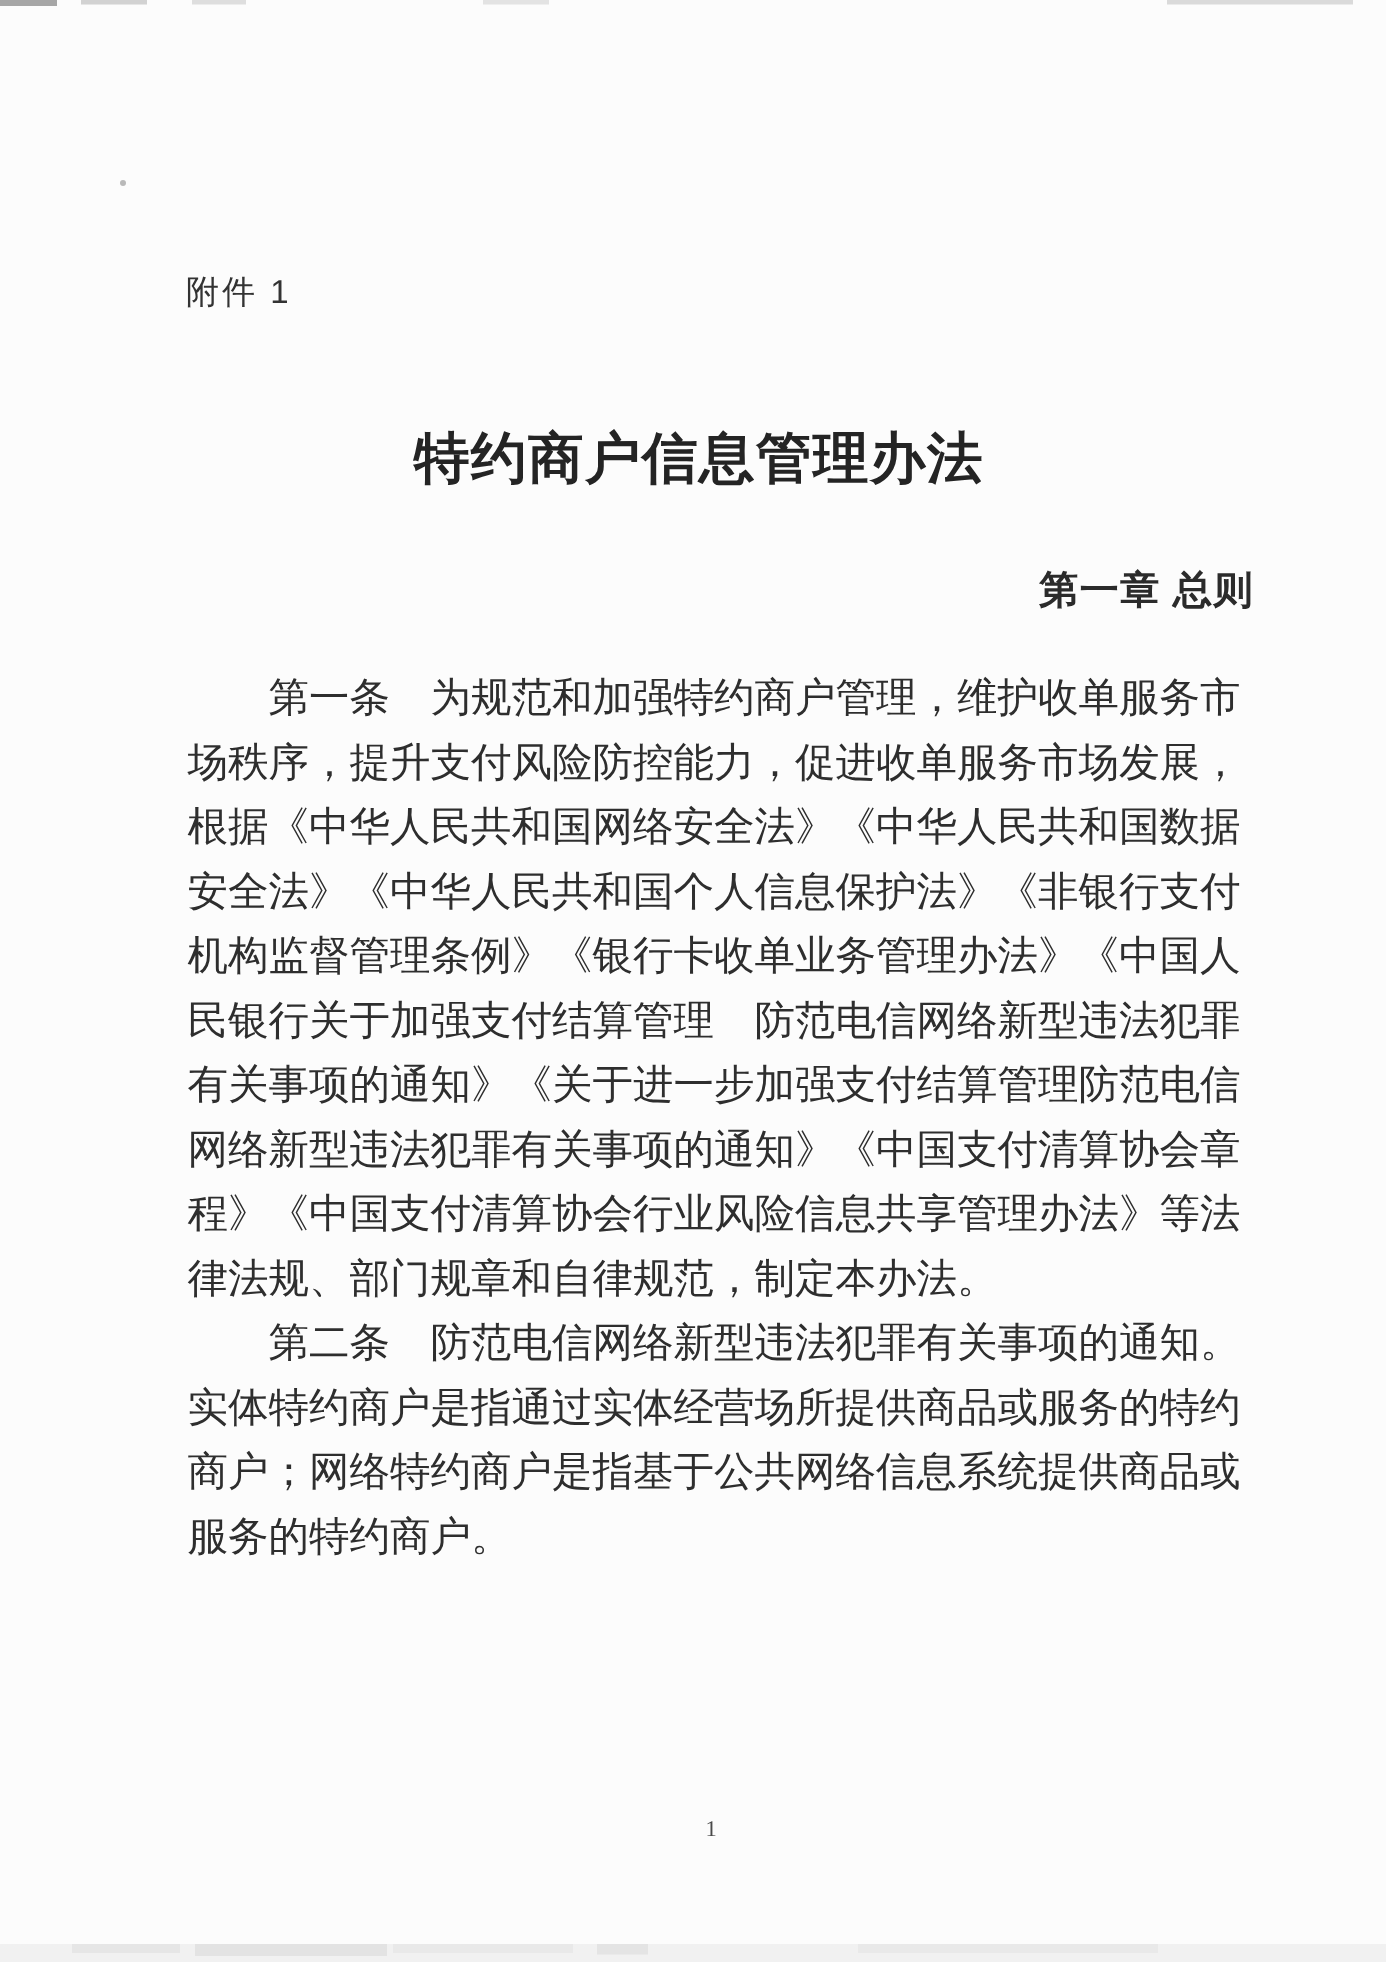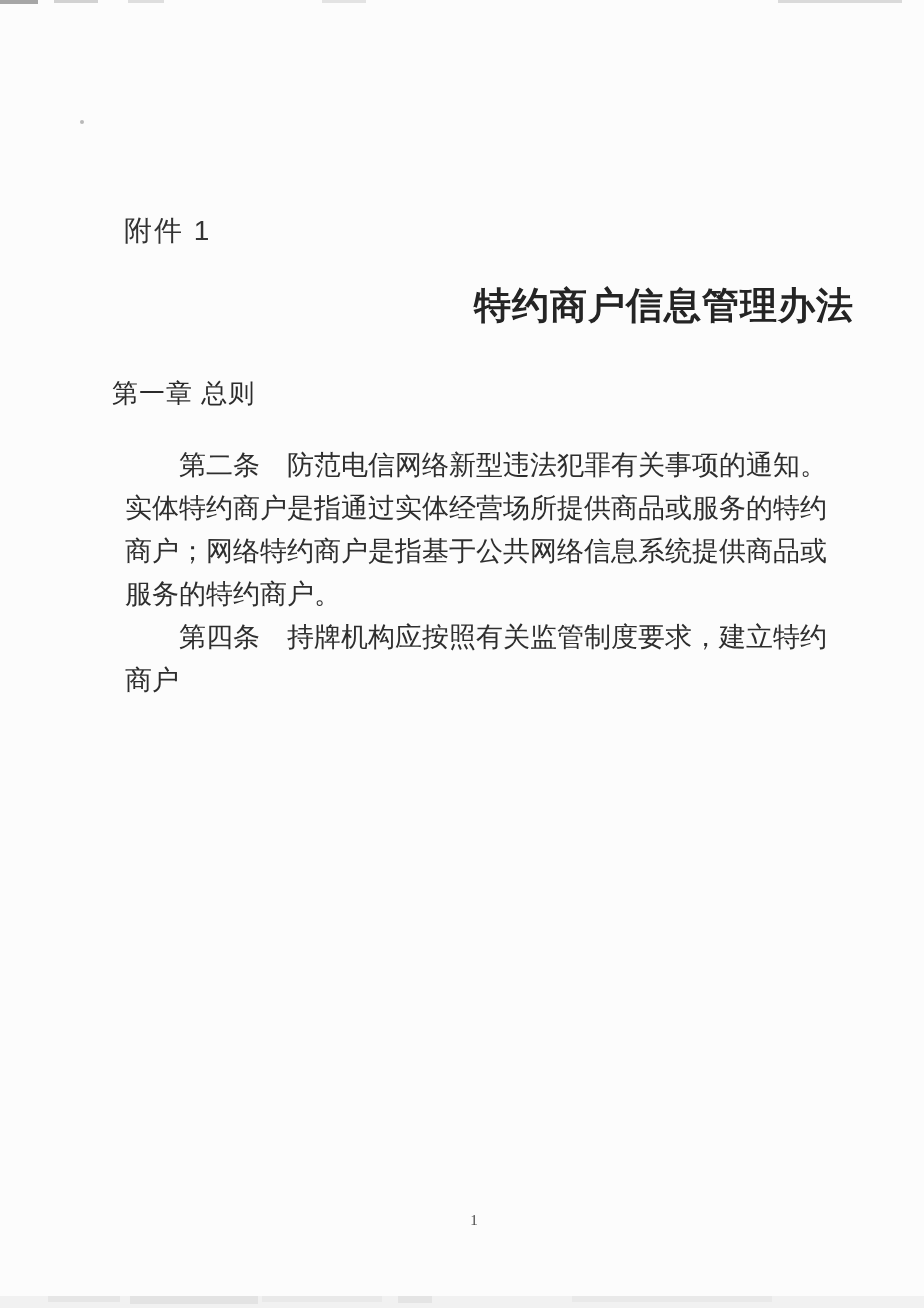--- a/index.html
+++ b/index.html
@@ -26,37 +26,36 @@
   .a-bottom-band{left:0;top:1296px;width:924px;height:12px;background:#f1f1f1;}
   .a-bottom1{left:48px;top:1296px;width:72px;height:6px;background:#e6e6e6;}
   .a-bottom2{left:130px;top:1296px;width:128px;height:8px;background:#e3e3e3;}
   .a-bottom3{left:262px;top:1296px;width:120px;height:6px;background:#e9e9e9;}
   .a-bottom4{left:398px;top:1296px;width:34px;height:7px;background:#e4e4e4;}
   .a-bottom5{left:572px;top:1296px;width:200px;height:6px;background:#e9e9e9;}
 
   .attachment-label{
     position:absolute;left:124px;top:180px;
     font-family:"Liberation Sans","DejaVu Sans",sans-serif;
-    font-size:28px;letter-spacing:2px;color:#333333;
+    font-size:22px;letter-spacing:2px;color:#333333;
     white-space:nowrap;
-    margin-top:32px;
   }
   .doc-title{
-    position:absolute;left:130px;top:256px;width:724px;
-    text-align:right;
+    position:absolute;left:104px;top:256px;width:724px;
+    text-align:center;
     font-size:37px;font-weight:bold;
     letter-spacing:1px;color:#242424;
     font-family:Liberation Serif, serif;
     white-space:nowrap;
   }
   .chapter-heading{
     position:absolute;left:112px;top:354px;width:724px;
-    text-align:left;
+    text-align:right;
     font-family:"Liberation Sans","DejaVu Sans",sans-serif;
-    font-size:26px;font-weight:normal;color:#2b2b2b;
+    font-size:26px;font-weight:bold;color:#2b2b2b;
     letter-spacing:1px;
     white-space:nowrap;
   }
   .body-text{
     position:absolute;left:125px;top:444px;width:702px;
     font-size:27px;line-height:43px;
     color:#2e2e2e;
     text-align:justify;
   }
   .body-text p{
@@ -88,19 +87,19 @@
   <div class="artifact a-bottom4"></div>
   <div class="artifact a-bottom5"></div>
 
   <div class="attachment-label">附件 1</div>
 
   <h1 class="doc-title">特约商户信息管理办法</h1>
 
   <h2 class="chapter-heading">第一章 总则</h2>
 
   <div class="body-text">
+    <p>第一条　为规范和加强特约商户管理，维护收单服务市场秩序，提升支付风险防控能力，促进收单服务市场发展，根据《中华人民共和国网络安全法》《中华人民共和国数据安全法》《中华人民共和国个人信息保护法》《非银行支付机构监督管理条例》《银行卡收单业务管理办法》《中国人民银行关于加强支付结算管理　防范电信网络新型违法犯罪有关事项的通知》《关于进一步加强支付结算管理防范电信网络新型违法犯罪有关事项的通知》《中国支付清算协会章程》《中国支付清算协会行业风险信息共享管理办法》等法律法规、部门规章和自律规范，制定本办法。</p>
     <p>第二条　防范电信网络新型违法犯罪有关事项的通知。实体特约商户是指通过实体经营场所提供商品或服务的特约商户；网络特约商户是指基于公共网络信息系统提供商品或服务的特约商户。</p>
-    <p>第四条　持牌机构应按照有关监管制度要求，建立特约商户</p>
   </div>
 
   <div class="page-number">1</div>
 
 </div>
 
 </body></html>

